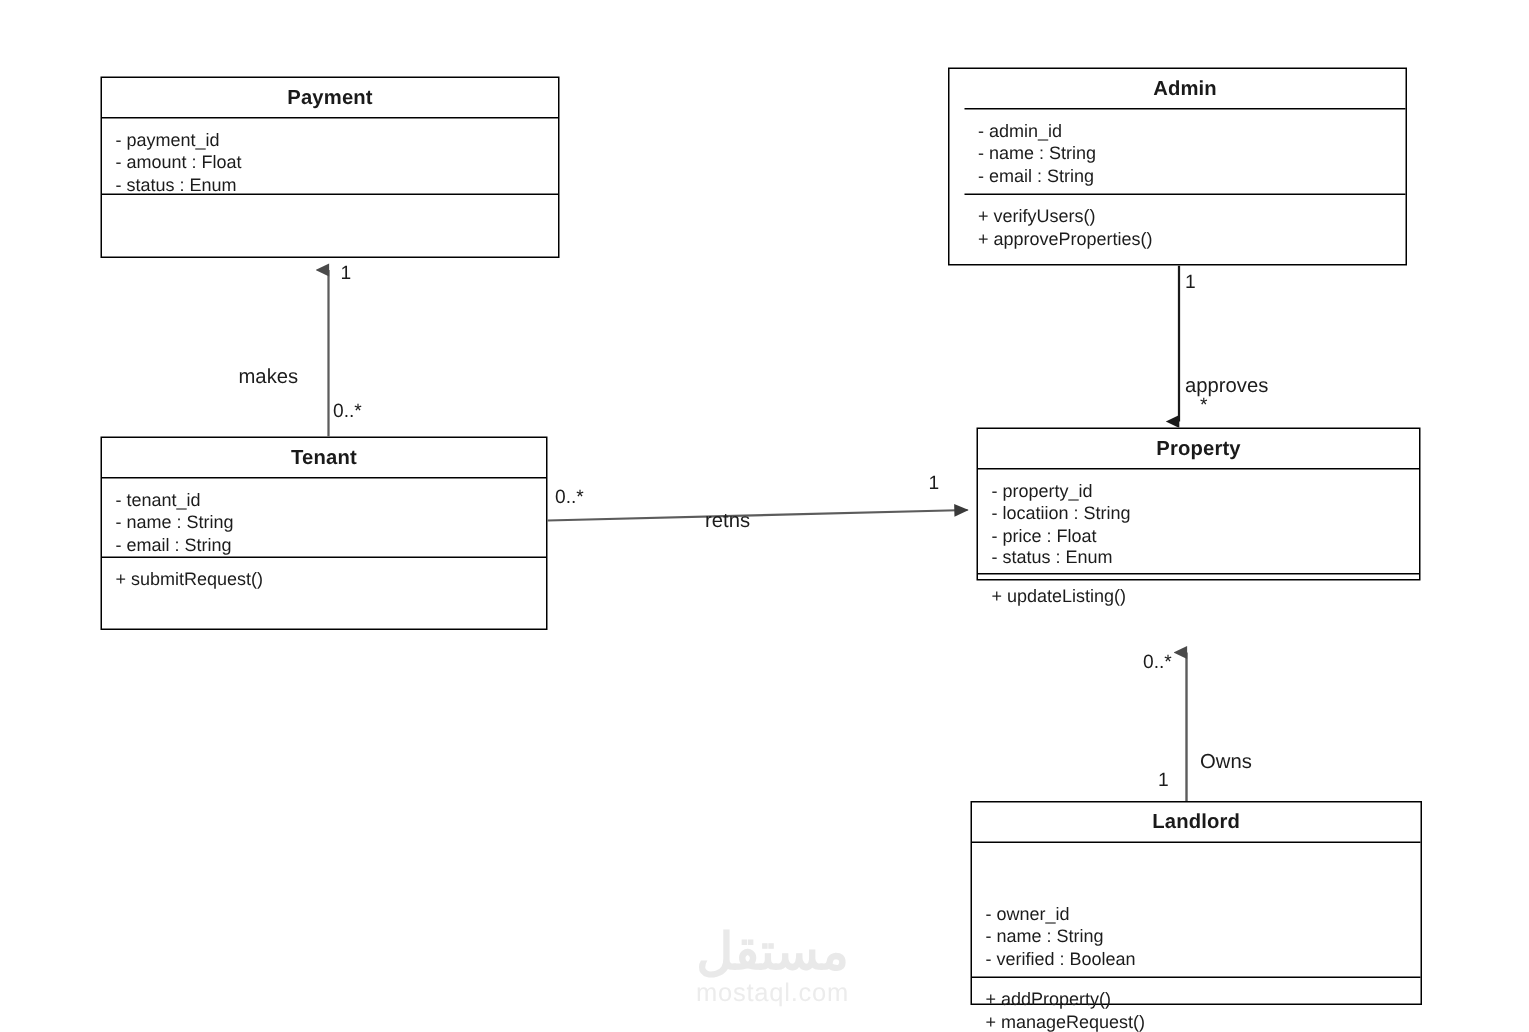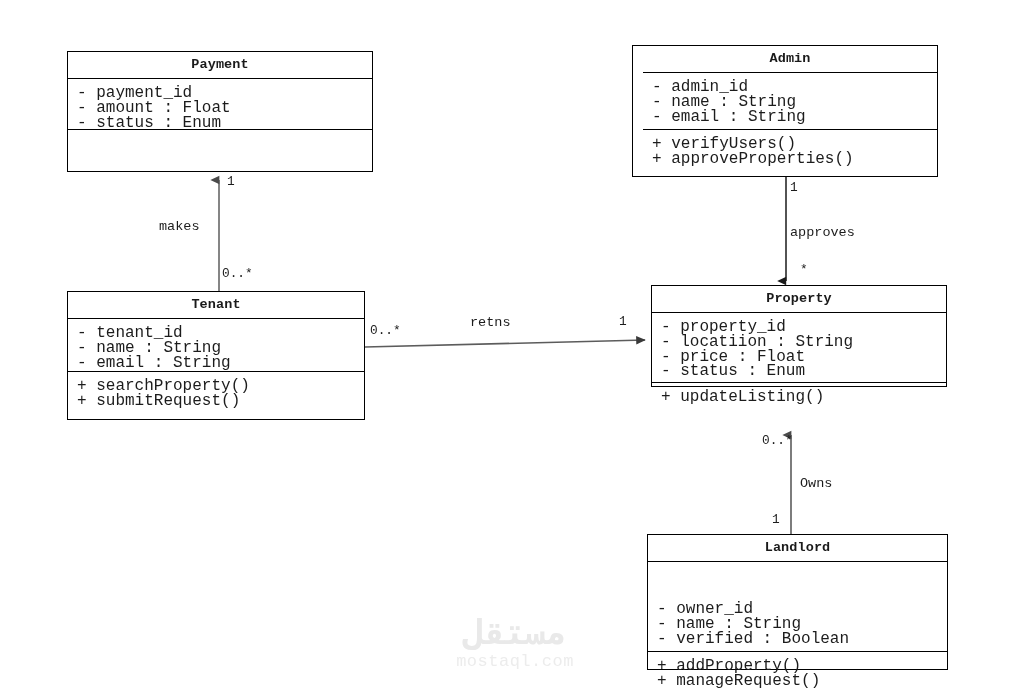--- a/index.html
+++ b/index.html
@@ -6,21 +6,21 @@
     margin: 0;
     padding: 0;
     background: #ffffff;
   }
   #canvas {
     position: relative;
     width: 1019px;
     height: 688px;
     background: #ffffff;
     overflow: hidden;
-    font-family: Liberation Mono, monospace;
+    font-family: Liberation Sans, sans-serif;
   }
 
   
   .uml-class {
     position: absolute;
     box-sizing: border-box;
     border: 1.6px solid #000000;
     background: #ffffff;
     display: flex;
     flex-direction: column;
@@ -31,37 +31,38 @@
     font-size: 13.5px;
     font-weight: bold;
     color: #1a1a1a;
     border-bottom: 1.6px solid #000000;
     padding: 5px 4px 6px 4px;
     letter-spacing: .1px;
   }
   .uml-compartment {
     box-sizing: border-box;
     padding: 7px 9px 7px 9px;
-    font-size: 16px;
+    font-size: 12px;
     line-height: 14.8px;
     color: #1c1c1c;
   }
   .uml-compartment.attrs {
     border-bottom: 1.6px solid #000000;
   }
   .uml-compartment div {
     white-space: pre;
   }
 
   
   .edge-label {
     position: absolute;
     font-size: 13.5px;
     color: #1c1c1c;
     white-space: pre;
+    margin-top: 24px;
   }
   .mult-label {
     position: absolute;
     font-size: 12.8px;
     color: #1c1c1c;
     white-space: pre;
   }
 
   
   #edges {
@@ -146,21 +147,20 @@
   </div>
 
   <div class="uml-class" style="left:67px; top:291px; width:298px; height:129px;">
     <div class="uml-title">Tenant</div>
     <div class="uml-compartment attrs" style="height:53px;">
       <div>- tenant_id</div>
       <div>- name : String</div>
       <div>- email : String</div>
     </div>
     <div class="uml-compartment methods">
-      <div>+ searchProperty()</div>
       <div>+ submitRequest()</div>
     </div>
   </div>
 
   <div class="uml-class" style="left:651px; top:285px; width:296px; height:102px;">
     <div class="uml-title">Property</div>
     <div class="uml-compartment attrs" style="height:70px;">
       <div>- property_id</div>
       <div>- locatiion : String</div>
       <div>- price : Float</div>

